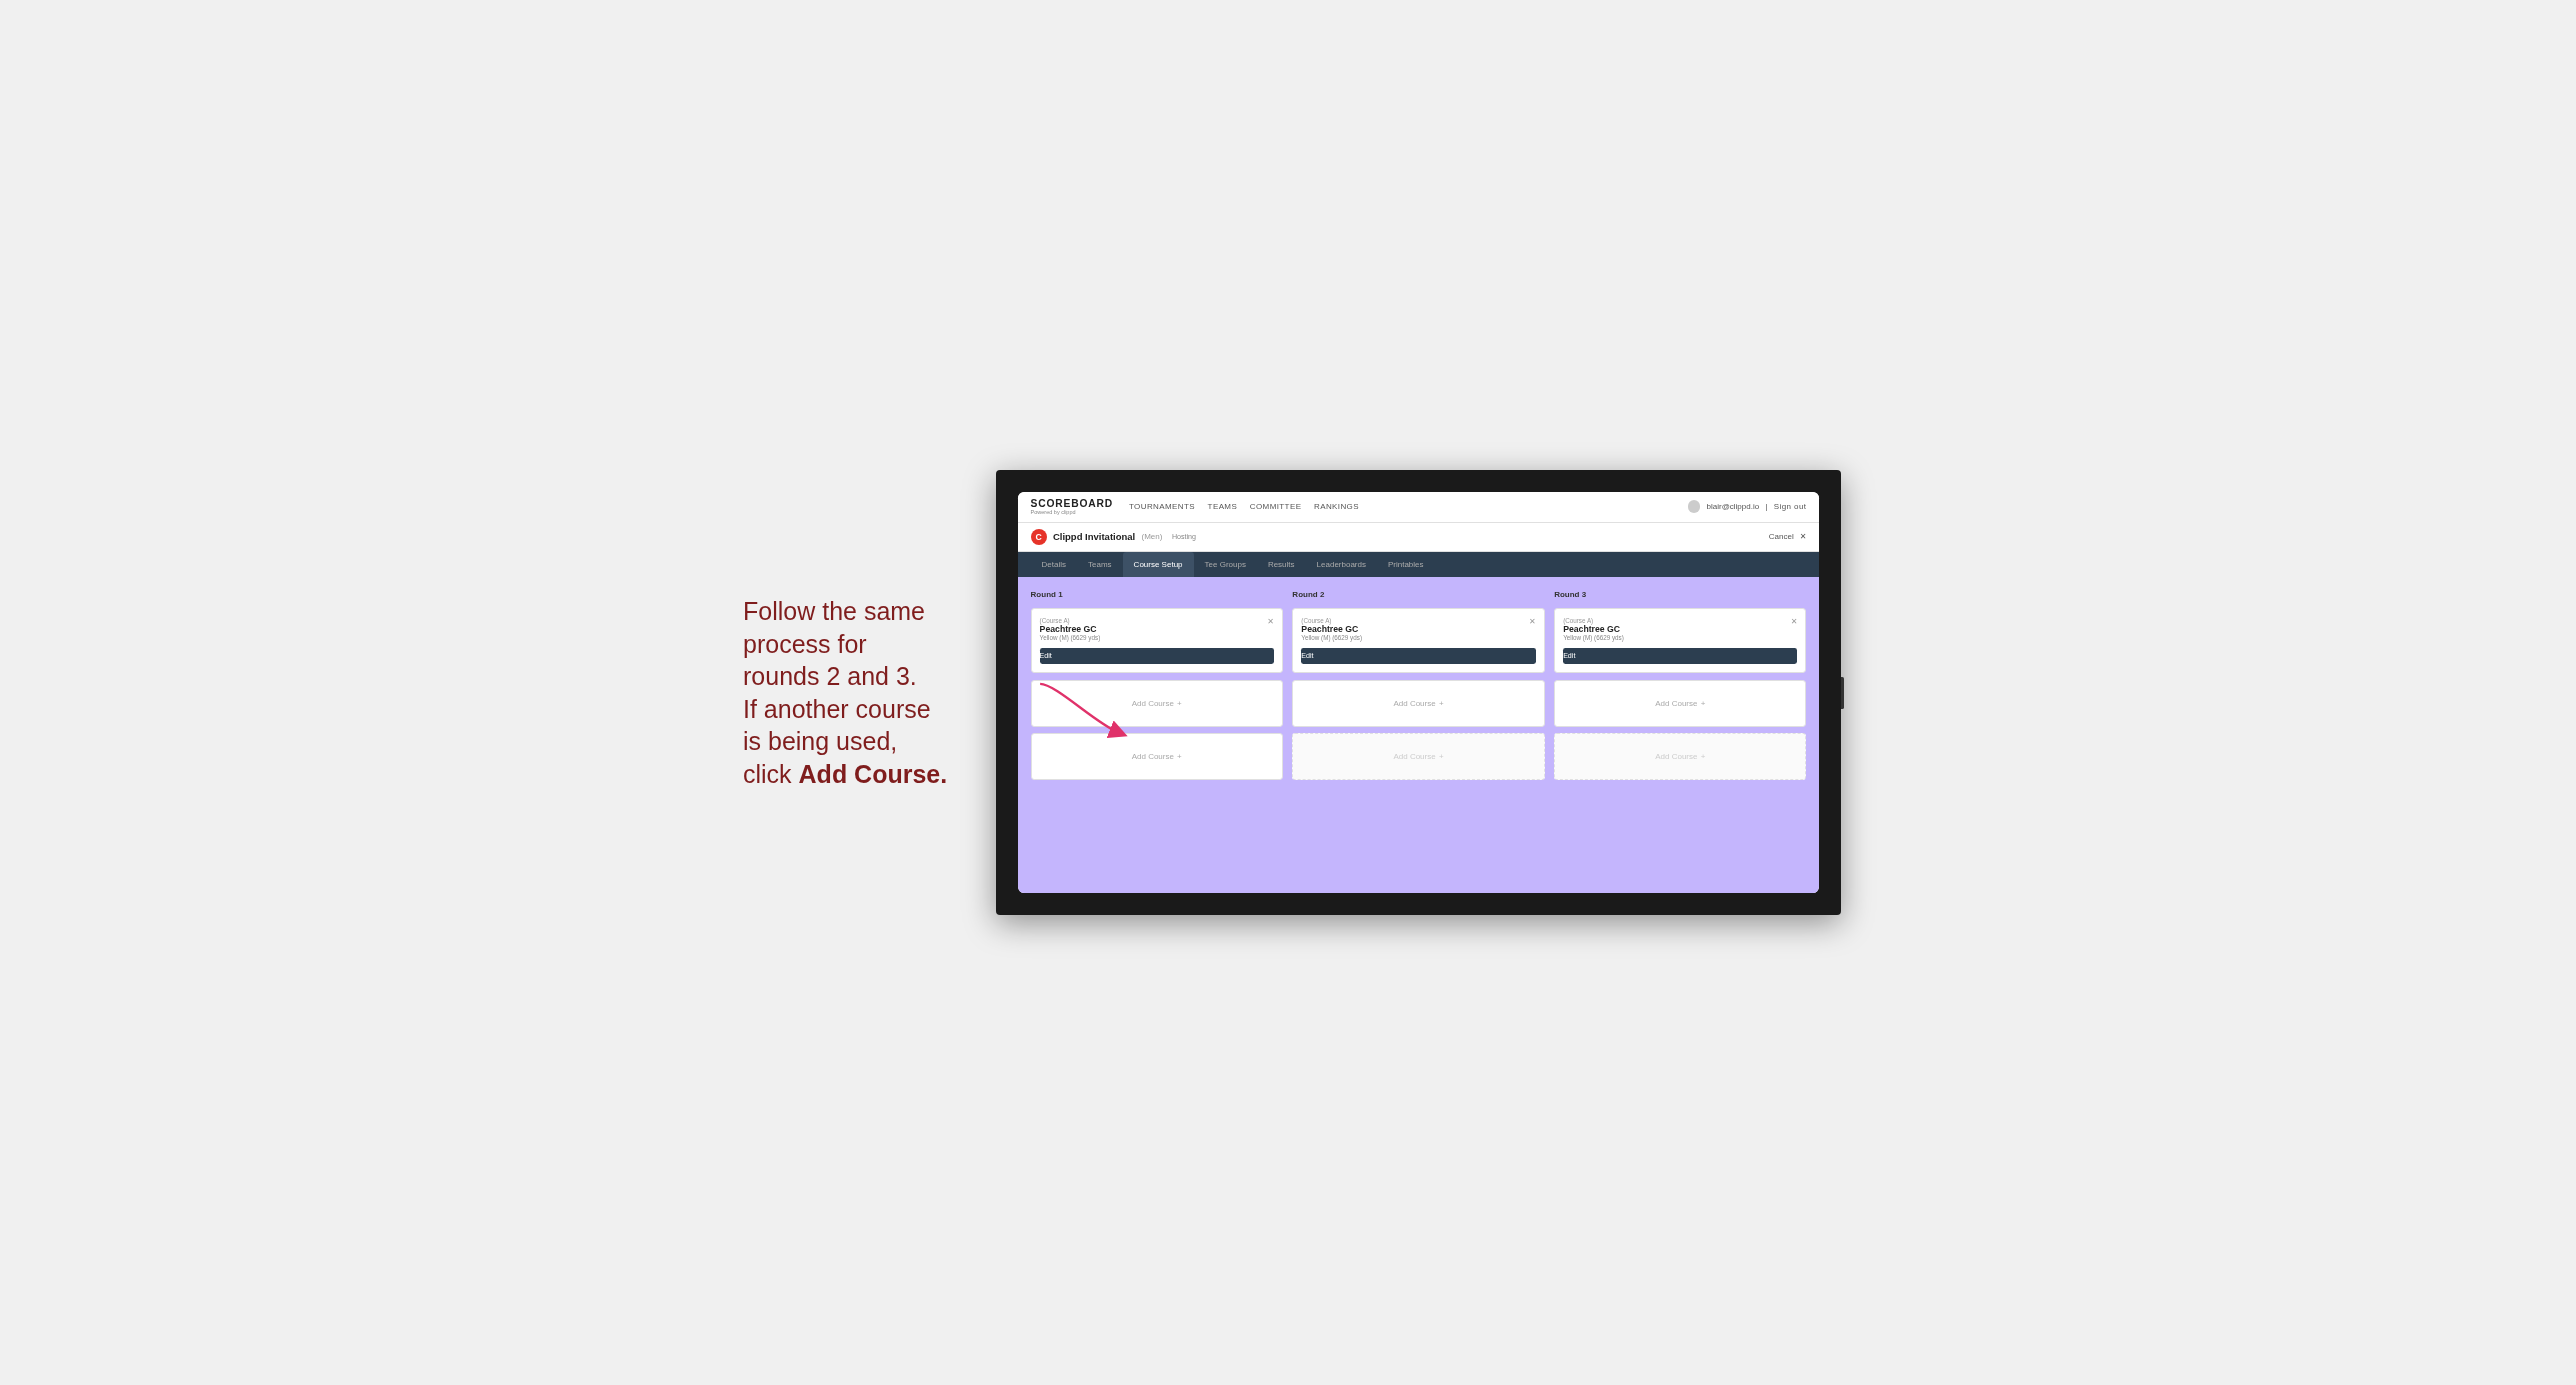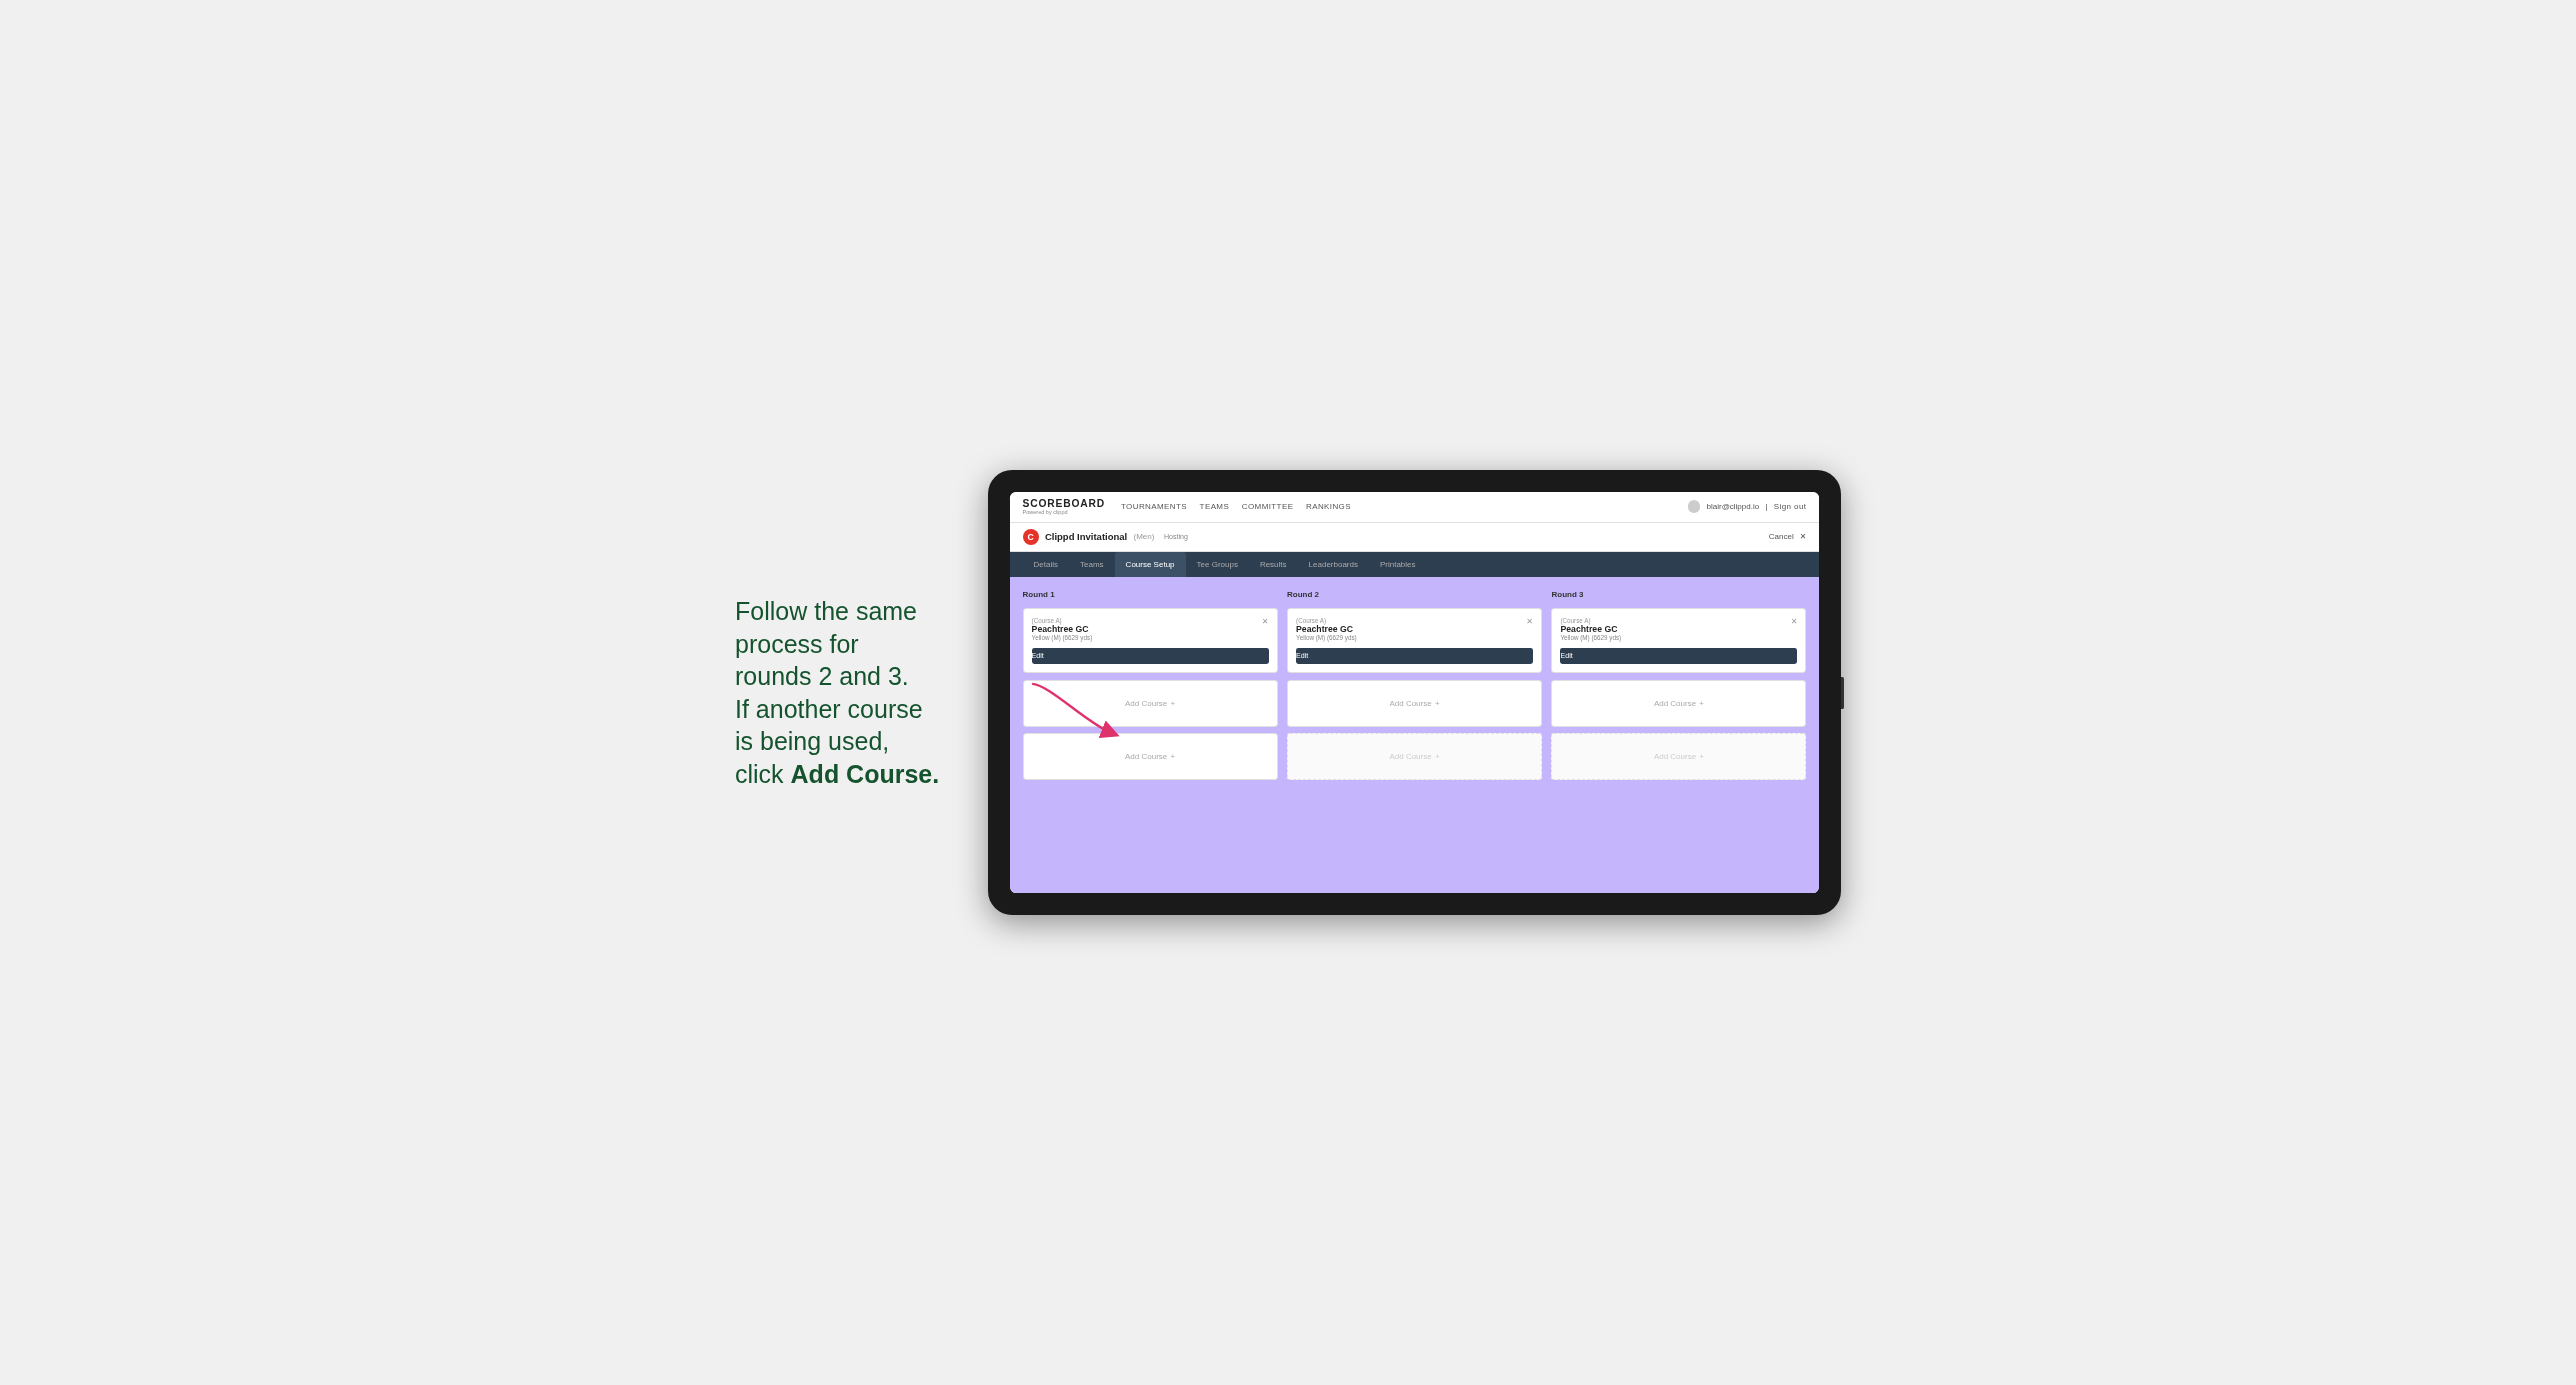--- a/index.html
+++ b/index.html
@@ -18,31 +18,32 @@
       align-items: center;
       gap: 32px;
       max-width: 1106px;
       width: 100%;
     }
 
     .instruction-text {
       flex: 0 0 221px;
       font-size: 25px;
       line-height: 1.3;
-      color: #14532d;
+      color: #7f1d1d;
+      margin-left: 8px;
     }
 
     .instruction-text strong {
       font-weight: 900;
     }
 
     .tablet-frame {
       flex: 1;
       background: #1a1a1a;
-      border-radius: 24px;
+      border-radius: 4px;
       padding: 22px;
       box-shadow: 0 8px 32px rgba(0,0,0,0.4);
       position: relative;
     }
 
     .tablet-screen {
       background: #fff;
       border-radius: 6.3px;
       overflow: hidden;
       position: relative;

